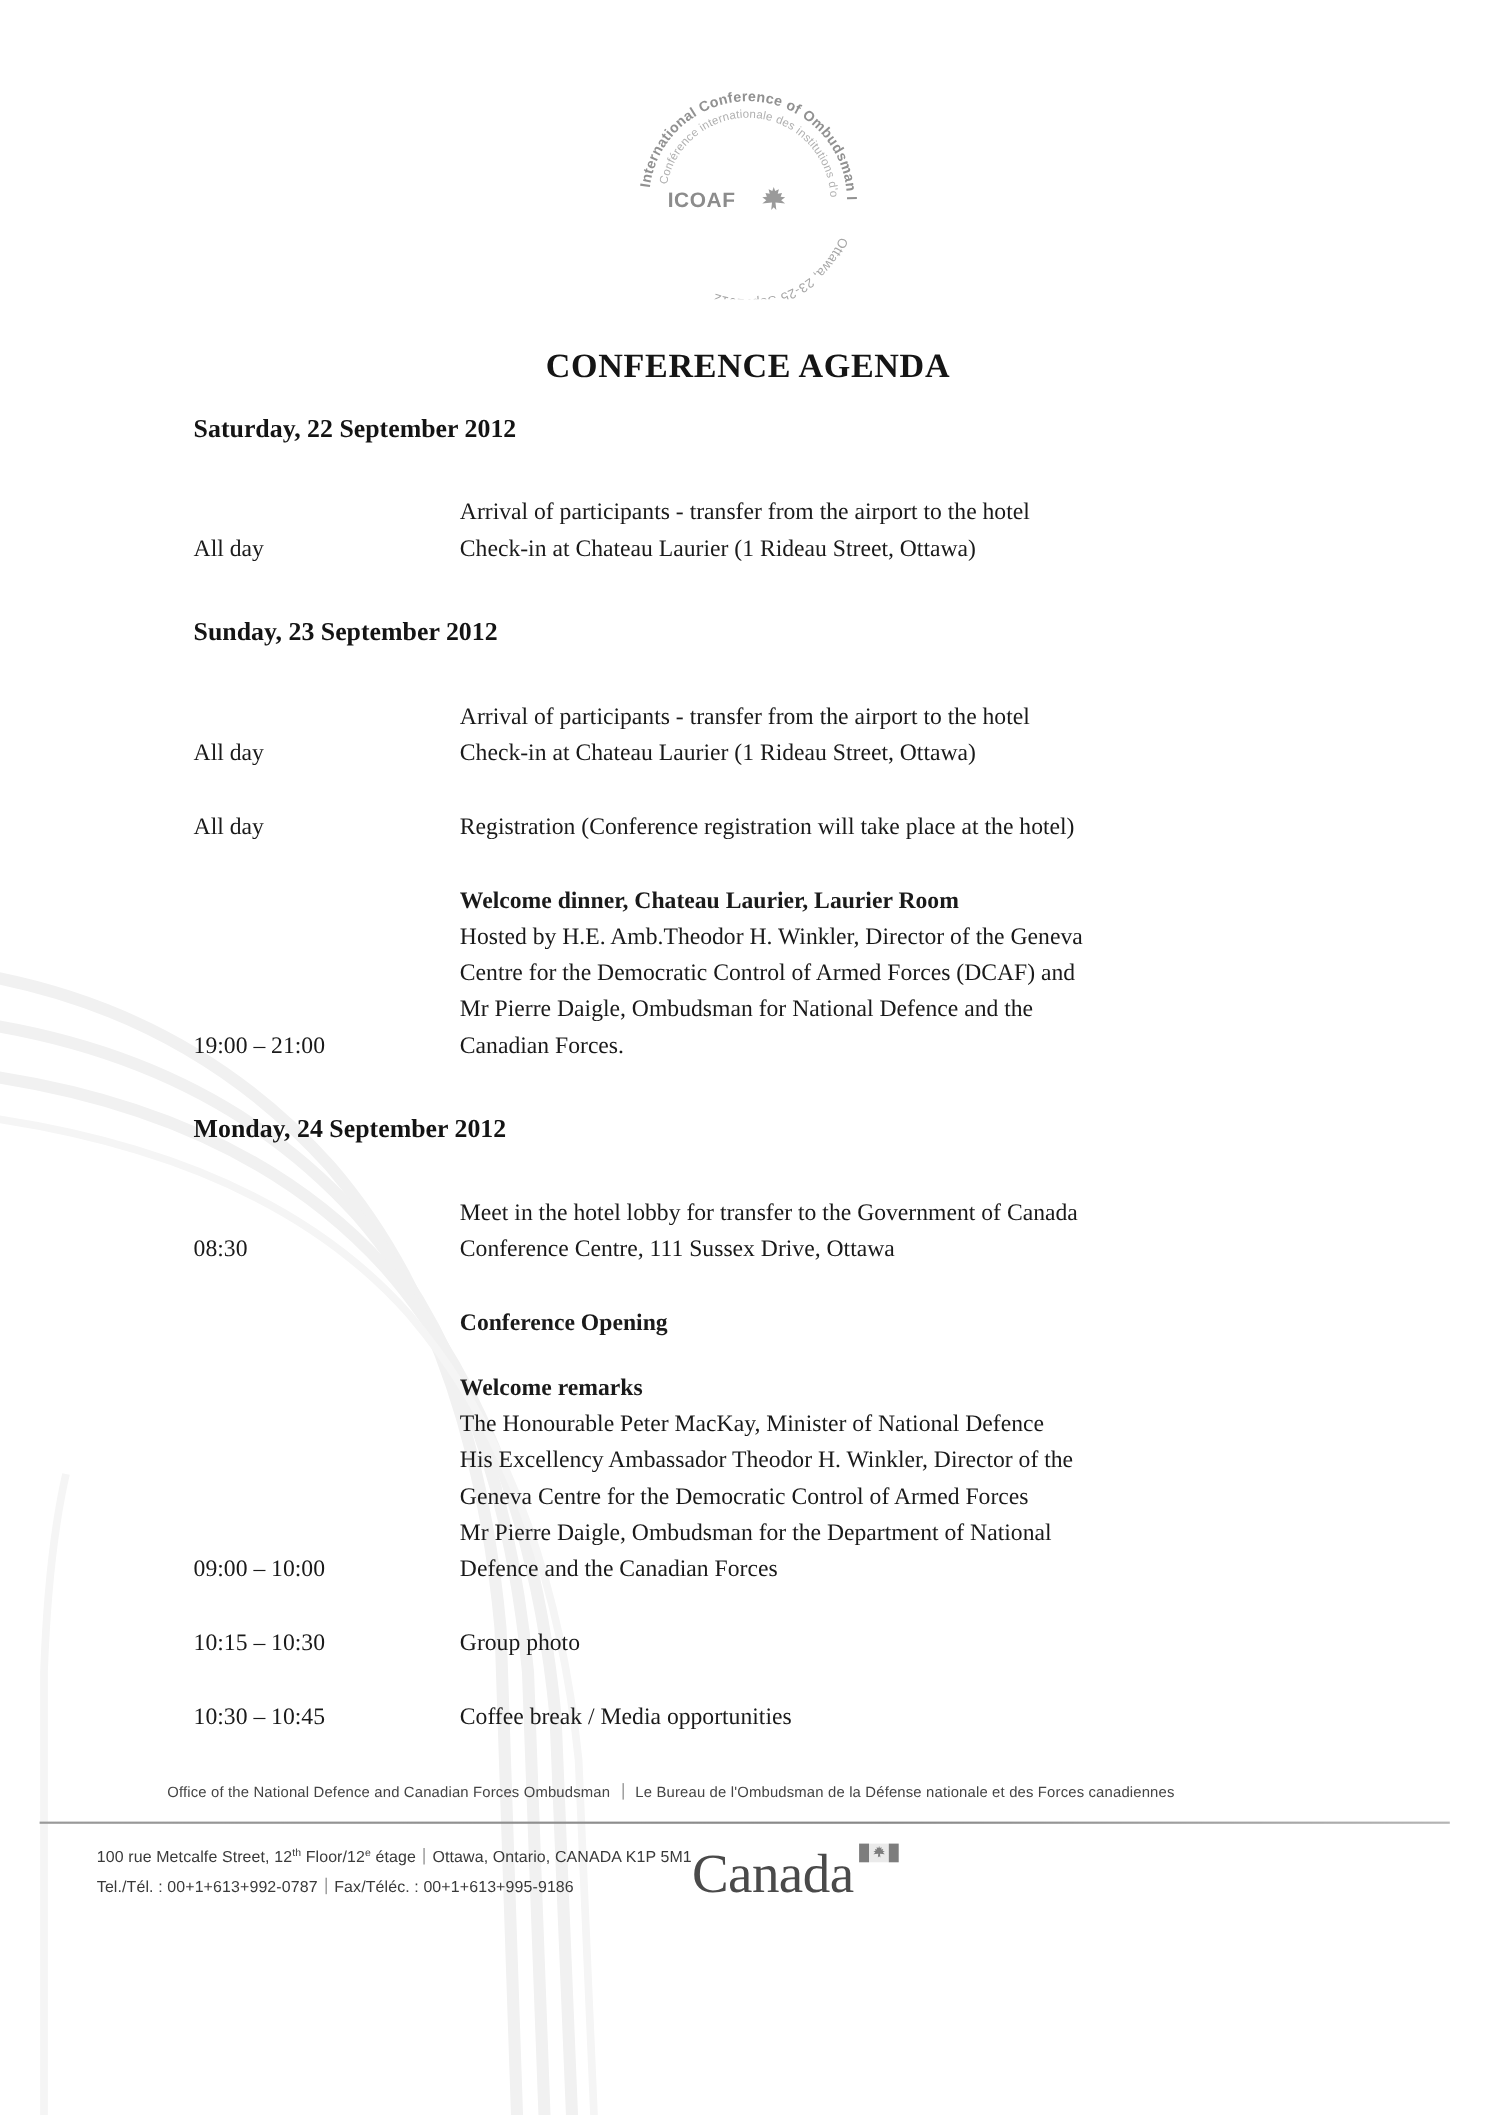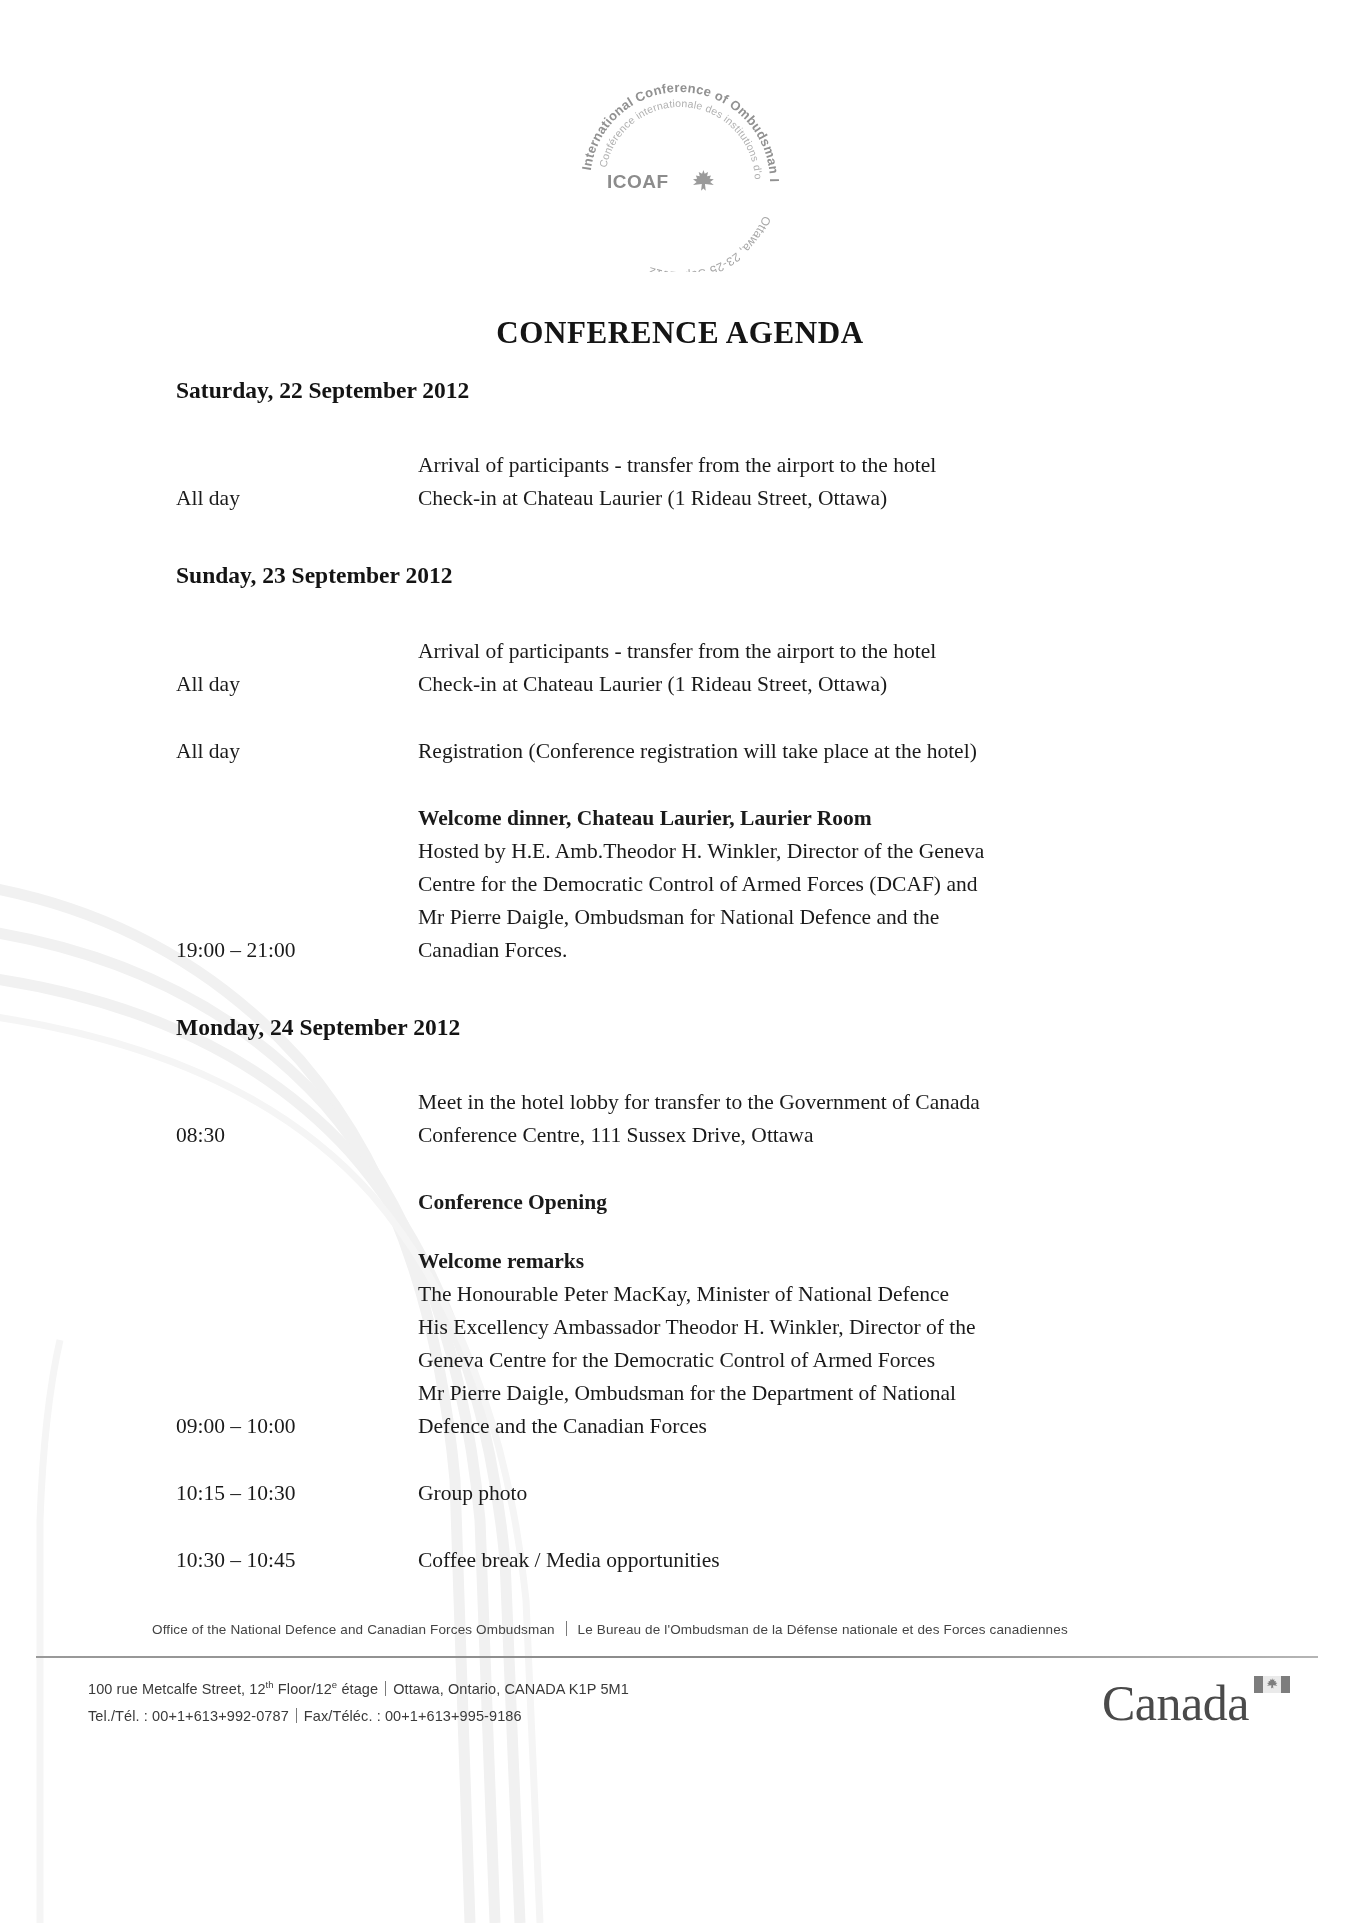--- a/index.html
+++ b/index.html
@@ -126,21 +126,21 @@
   }
   #footer-rule {
     margin: 16px 0 0 0;
     width: 1282px;
     margin-left: 36px;
     height: 2px;
     background: linear-gradient(to right, #9a9a9a 0%, #888888 60%, #b5b5b5 100%);
   }
   #footer-lower {
     display: flex;
-    justify-content: space-between;
+    justify-content: flex-start;
     align-items: flex-start;
     margin-top: 18px;
     padding: 0 40px 0 88px;
   }
   #footer-address {
     font-size: 14.5px;
     line-height: 27px;
     color: #3a3a3a;
     letter-spacing: 0.1px;
   }

